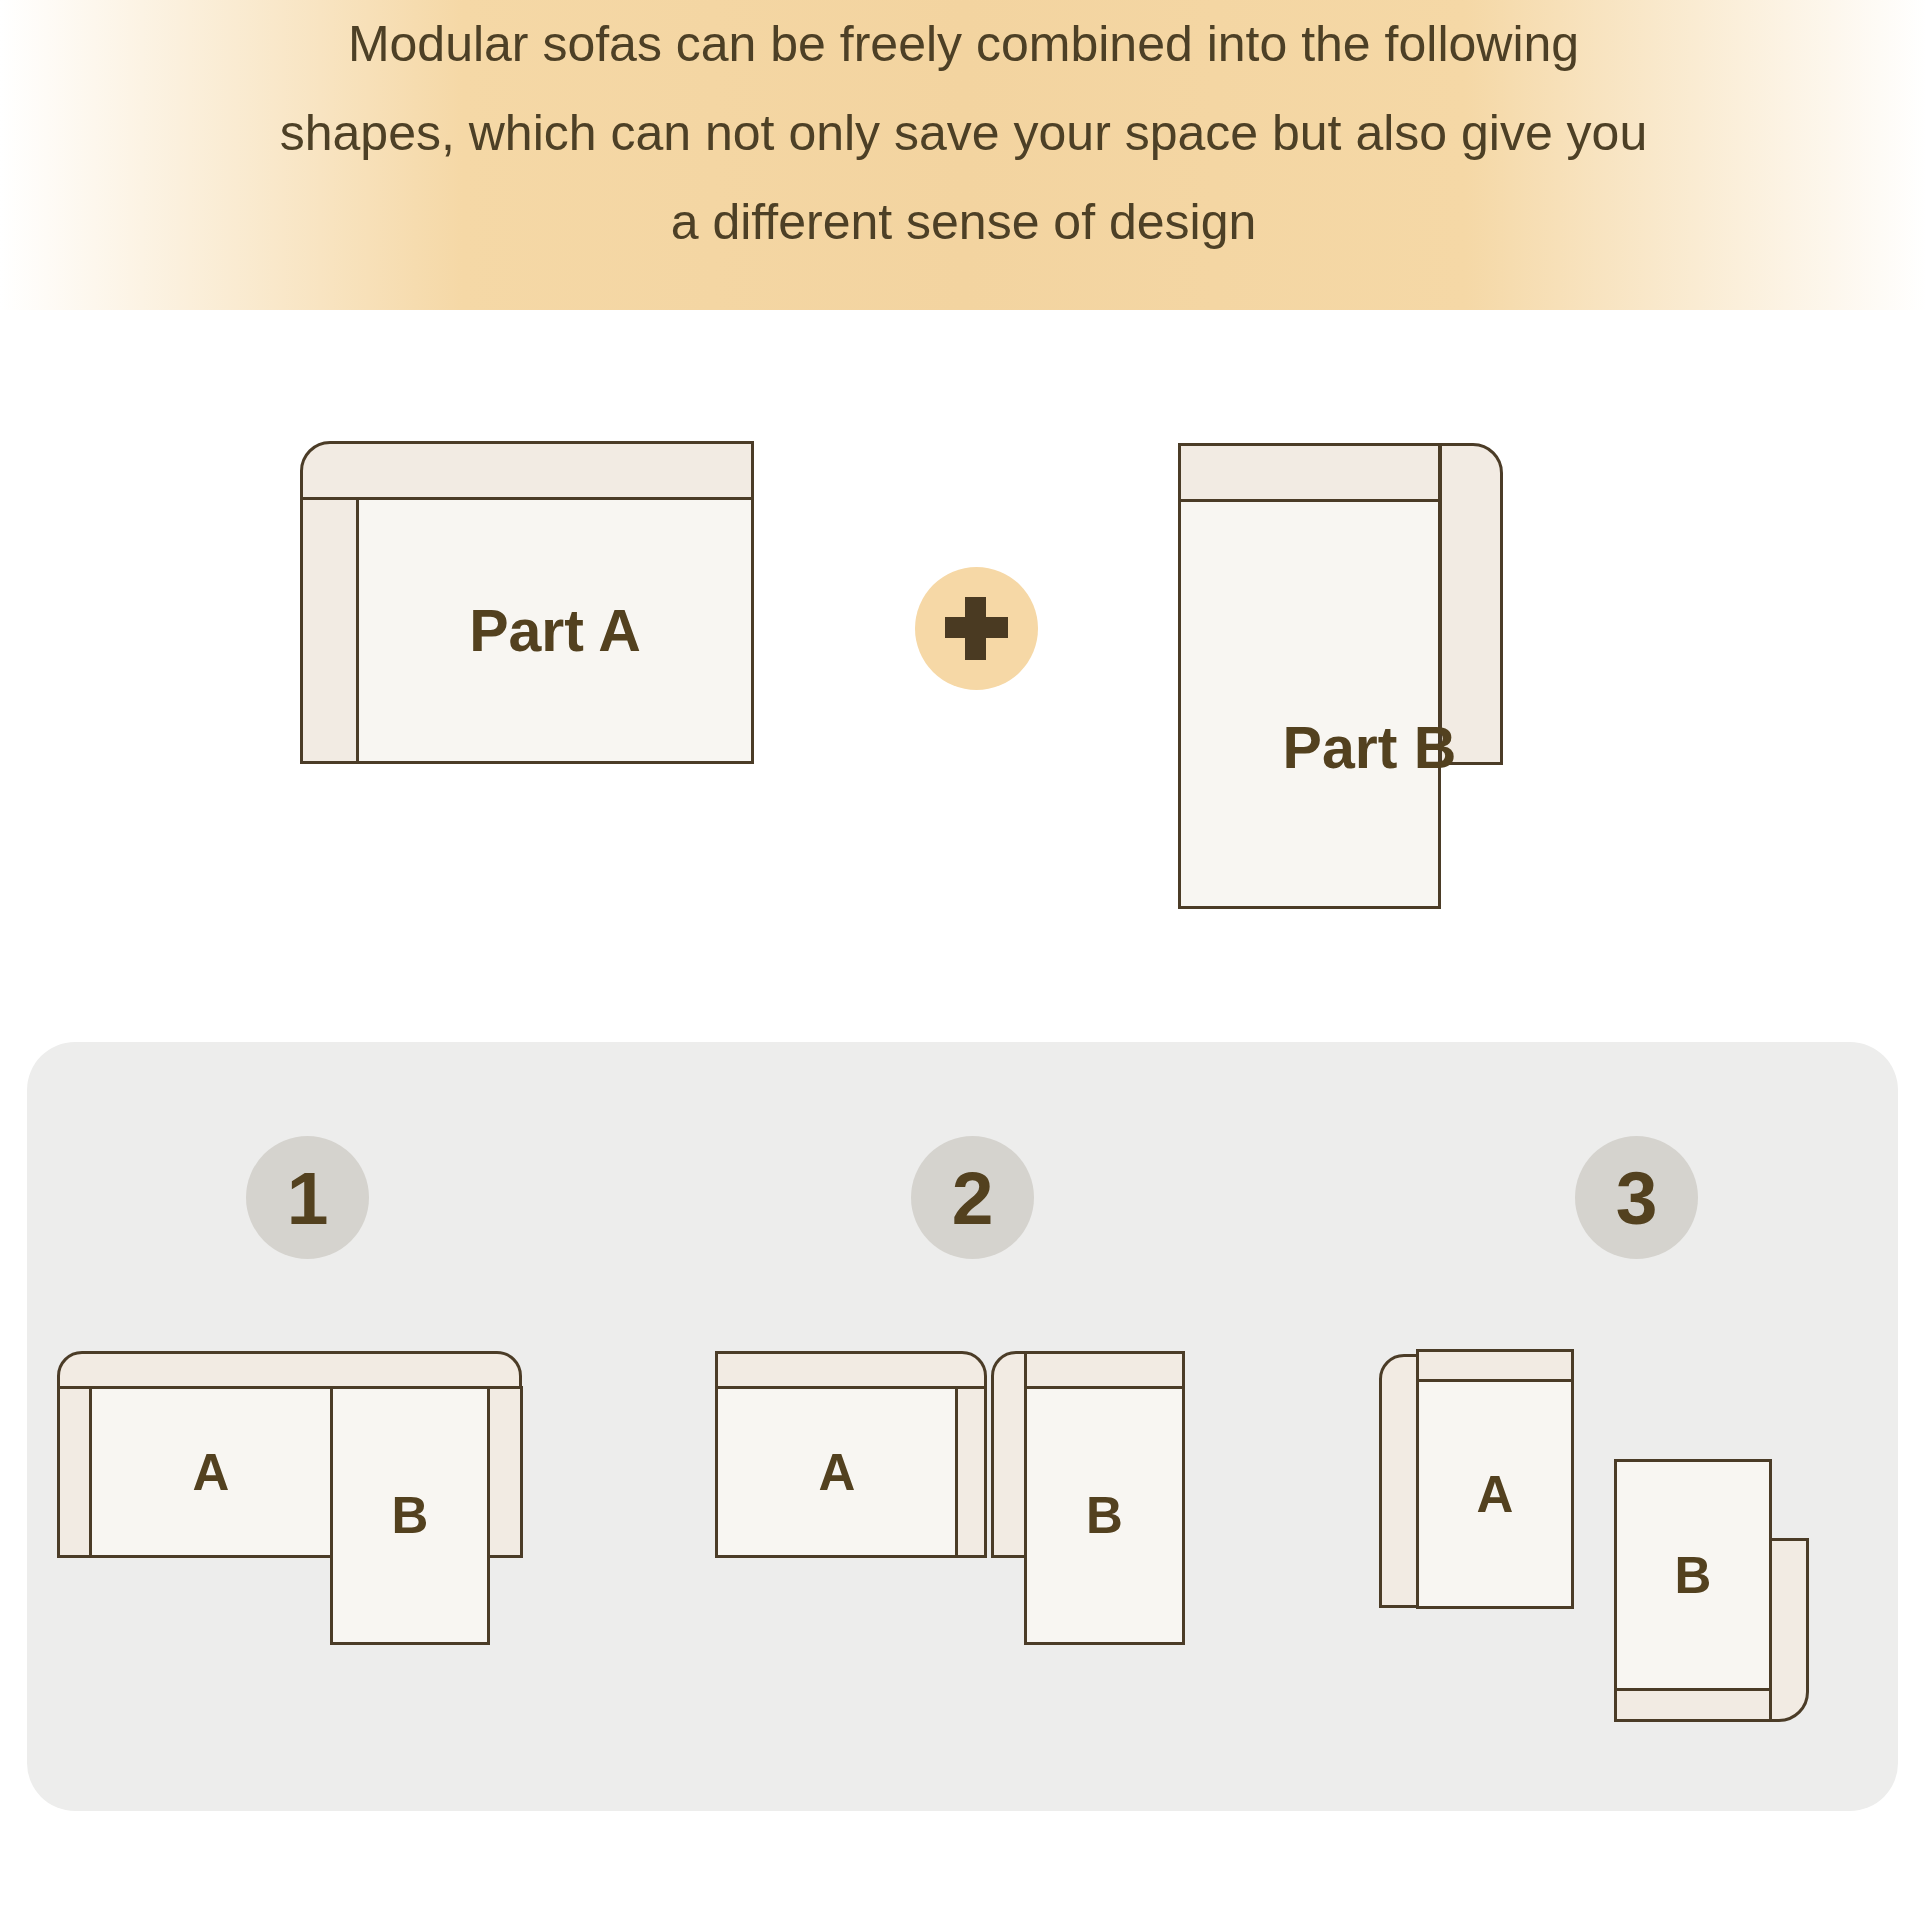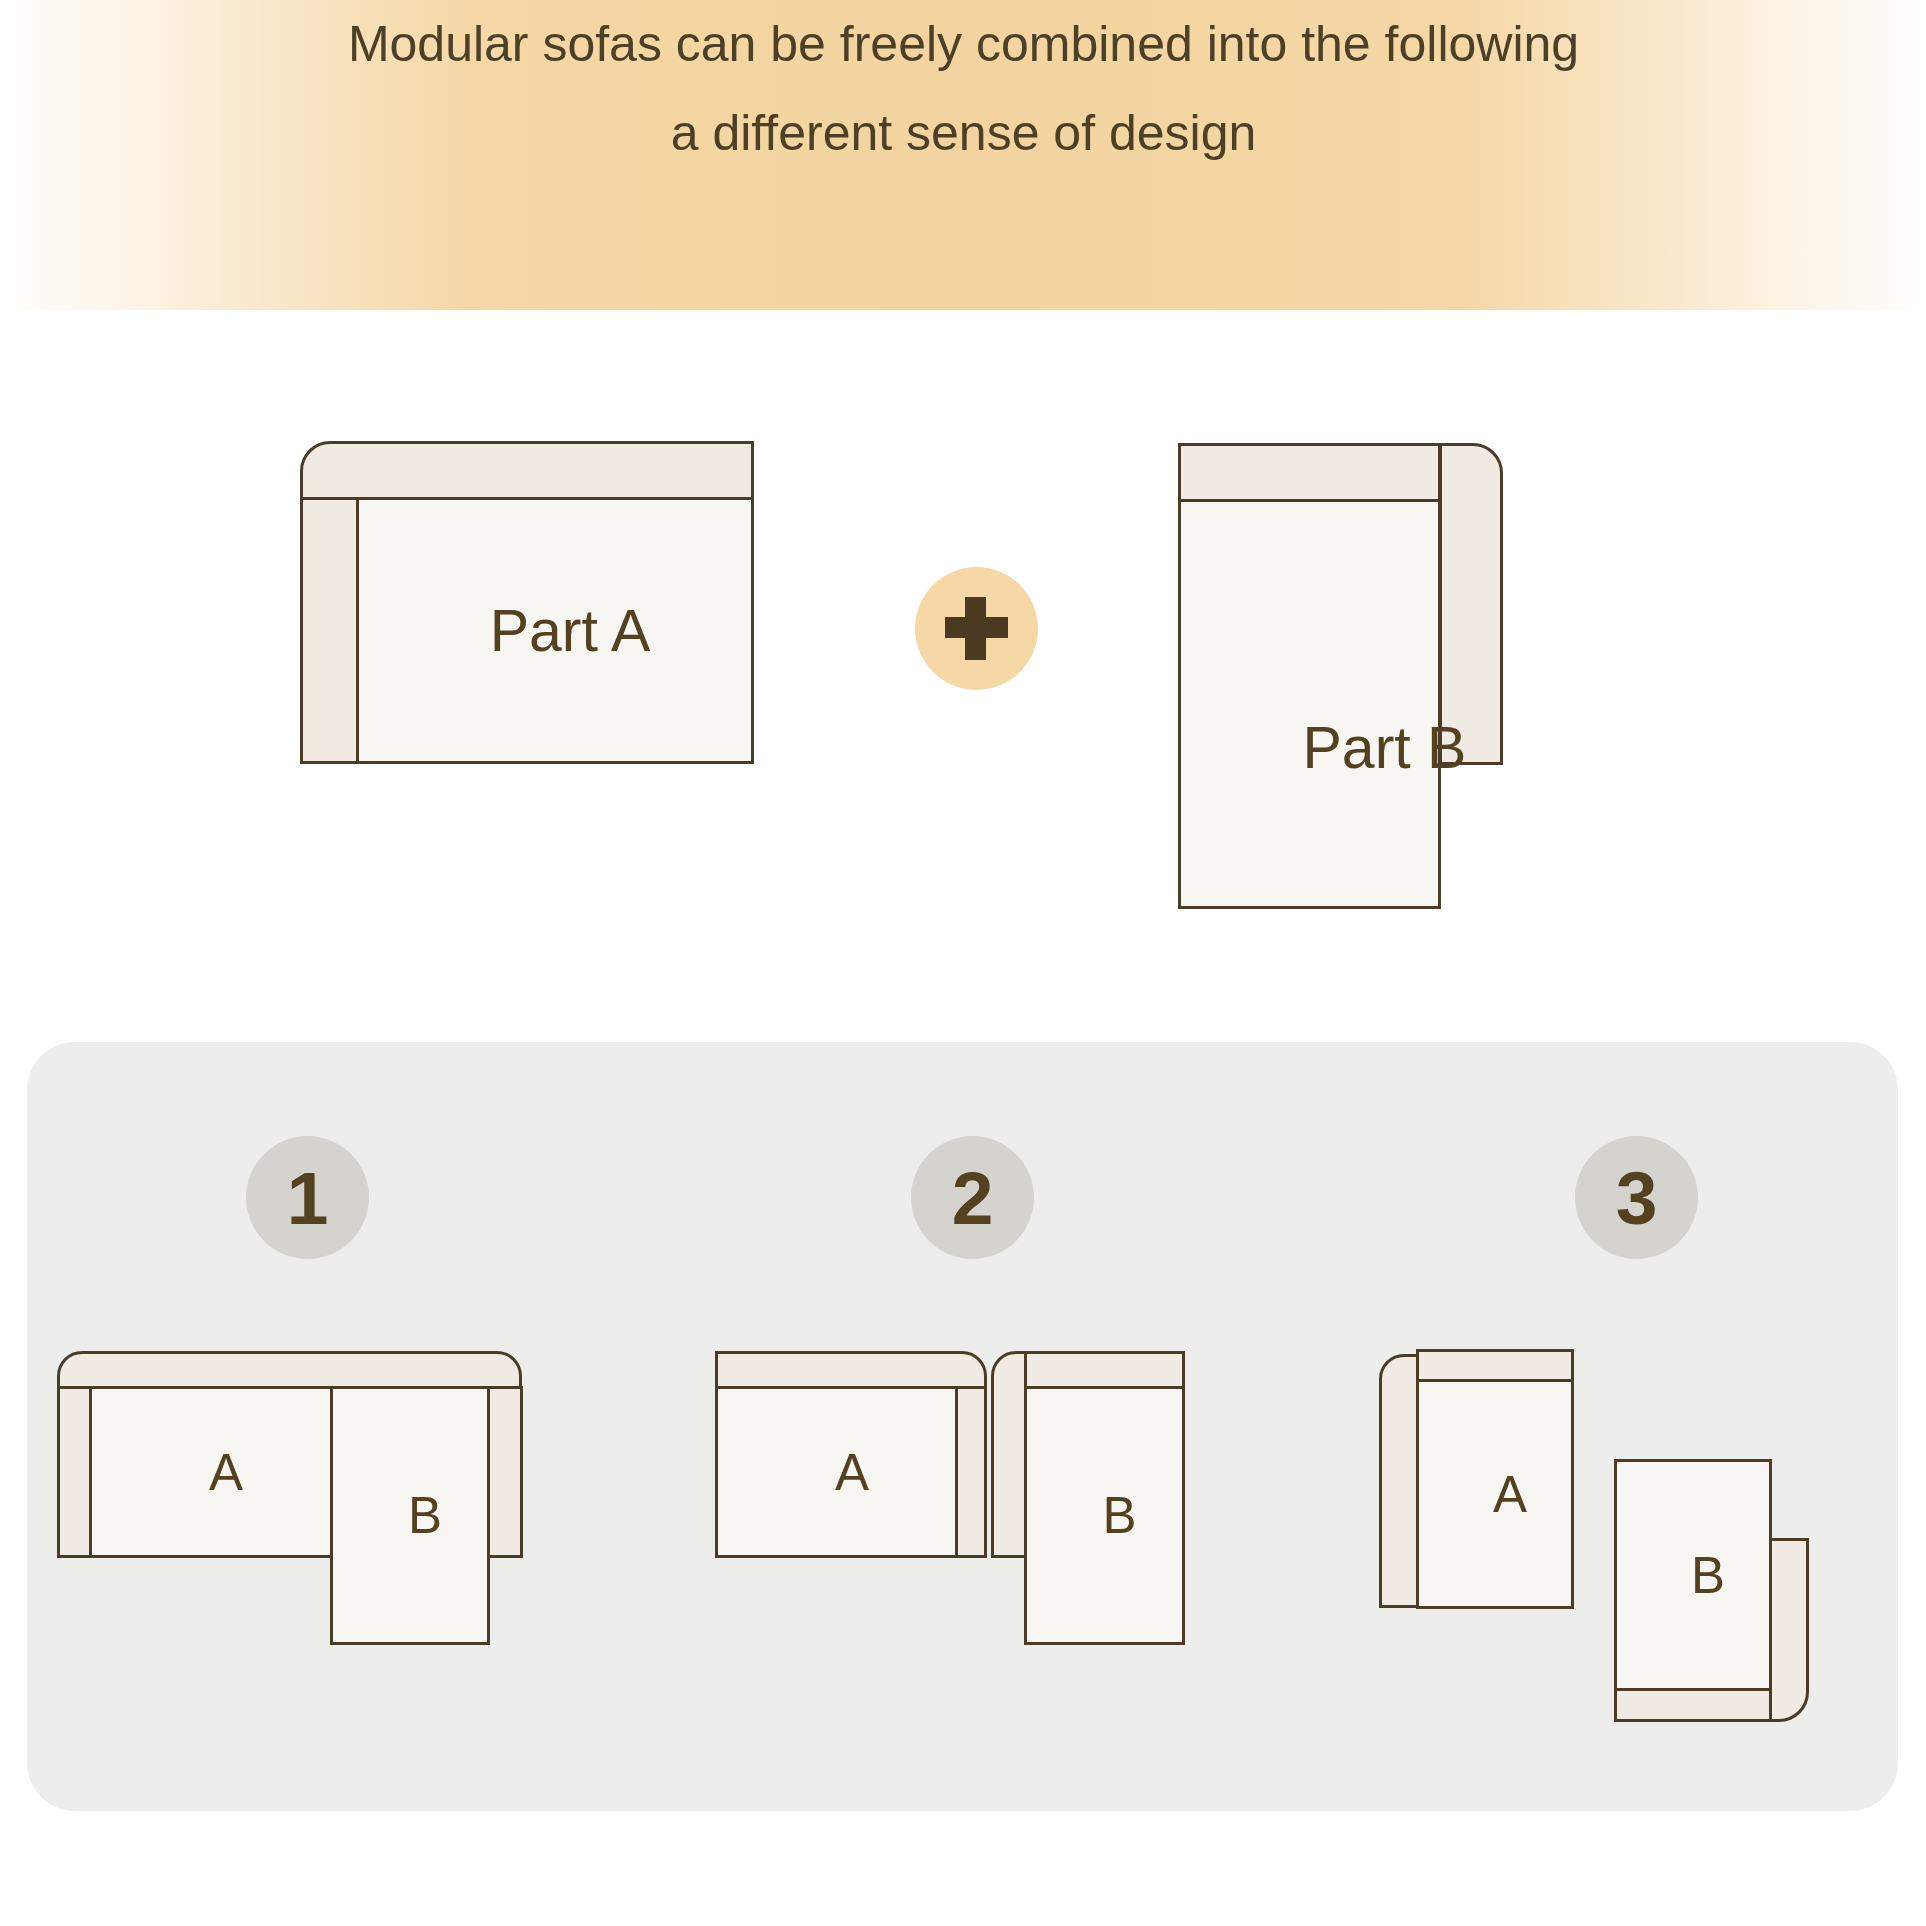--- a/index.html
+++ b/index.html
@@ -35,21 +35,21 @@
   }
   
   .piece{
     position:absolute;box-sizing:border-box;
     border:3px solid var(--outline);
     background:var(--cushion-fill);
   }
   .piece.seat{background:var(--seat-fill);}
   .labelbox{
     position:absolute;display:flex;align-items:center;justify-content:center;
-    color:var(--label-text);font-weight:normal;pointer-events:none;padding-left:15px;
+    color:var(--label-text);font-weight:bold;pointer-events:none;
   }
   .part-label{font-size:59px;letter-spacing:0;}
   .letter-label{font-size:51px;}
   
   .plus-circle{
     position:absolute;border-radius:50%;
     background:var(--plus-circle);
   }
   .plus-bar{position:absolute;background:var(--plus-glyph);}
   .plus-bar.h{width:63px;height:21px;left:30px;top:50px;}
@@ -66,20 +66,21 @@
     color:var(--label-text);font-weight:bold;font-size:75px;
   }
 </style>
 </head>
 <body>
 
 <div class="page">
 
   <header class="hero">
     <div class="hero-line">Modular sofas can be freely combined into the following</div>
+    <div class="hero-line">shapes, which can not only save your space but also give you</div>
     <div class="hero-line">a different sense of design</div>
   </header>
 
   <section>
 
     <div class="piece" style="left:300px;top:441px;width:454px;height:59px;border-radius:30px 0 0 0;"></div>
     <div class="piece" style="left:300px;top:497px;width:59px;height:267px;"></div>
     <div class="piece seat" style="left:356px;top:497px;width:398px;height:267px;"></div>
     <div class="labelbox part-label" style="left:356px;top:497px;width:398px;height:267px;">Part A</div>
 

